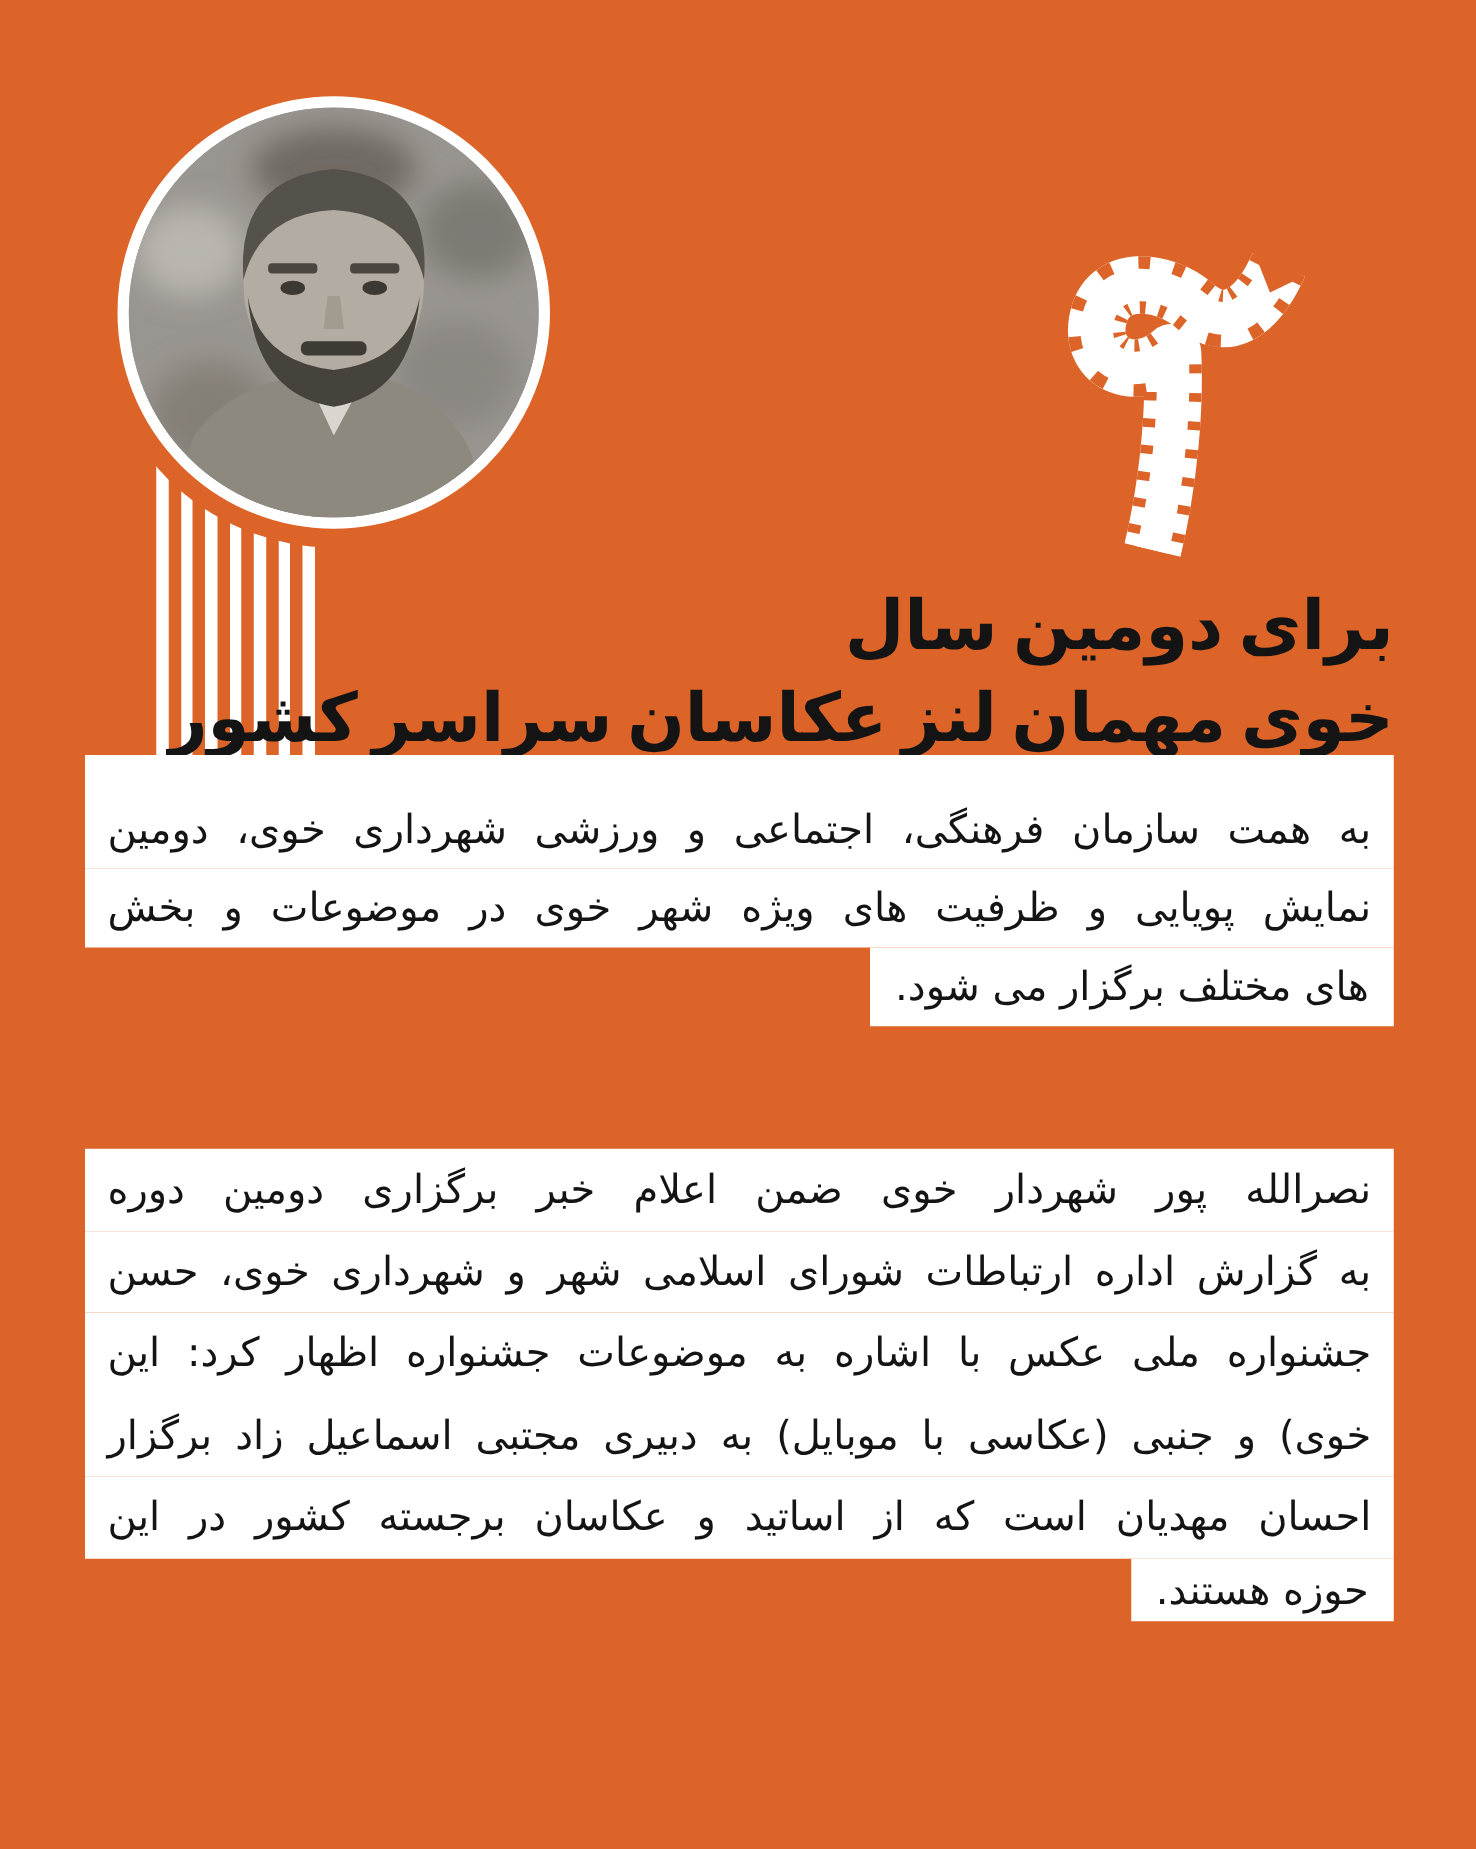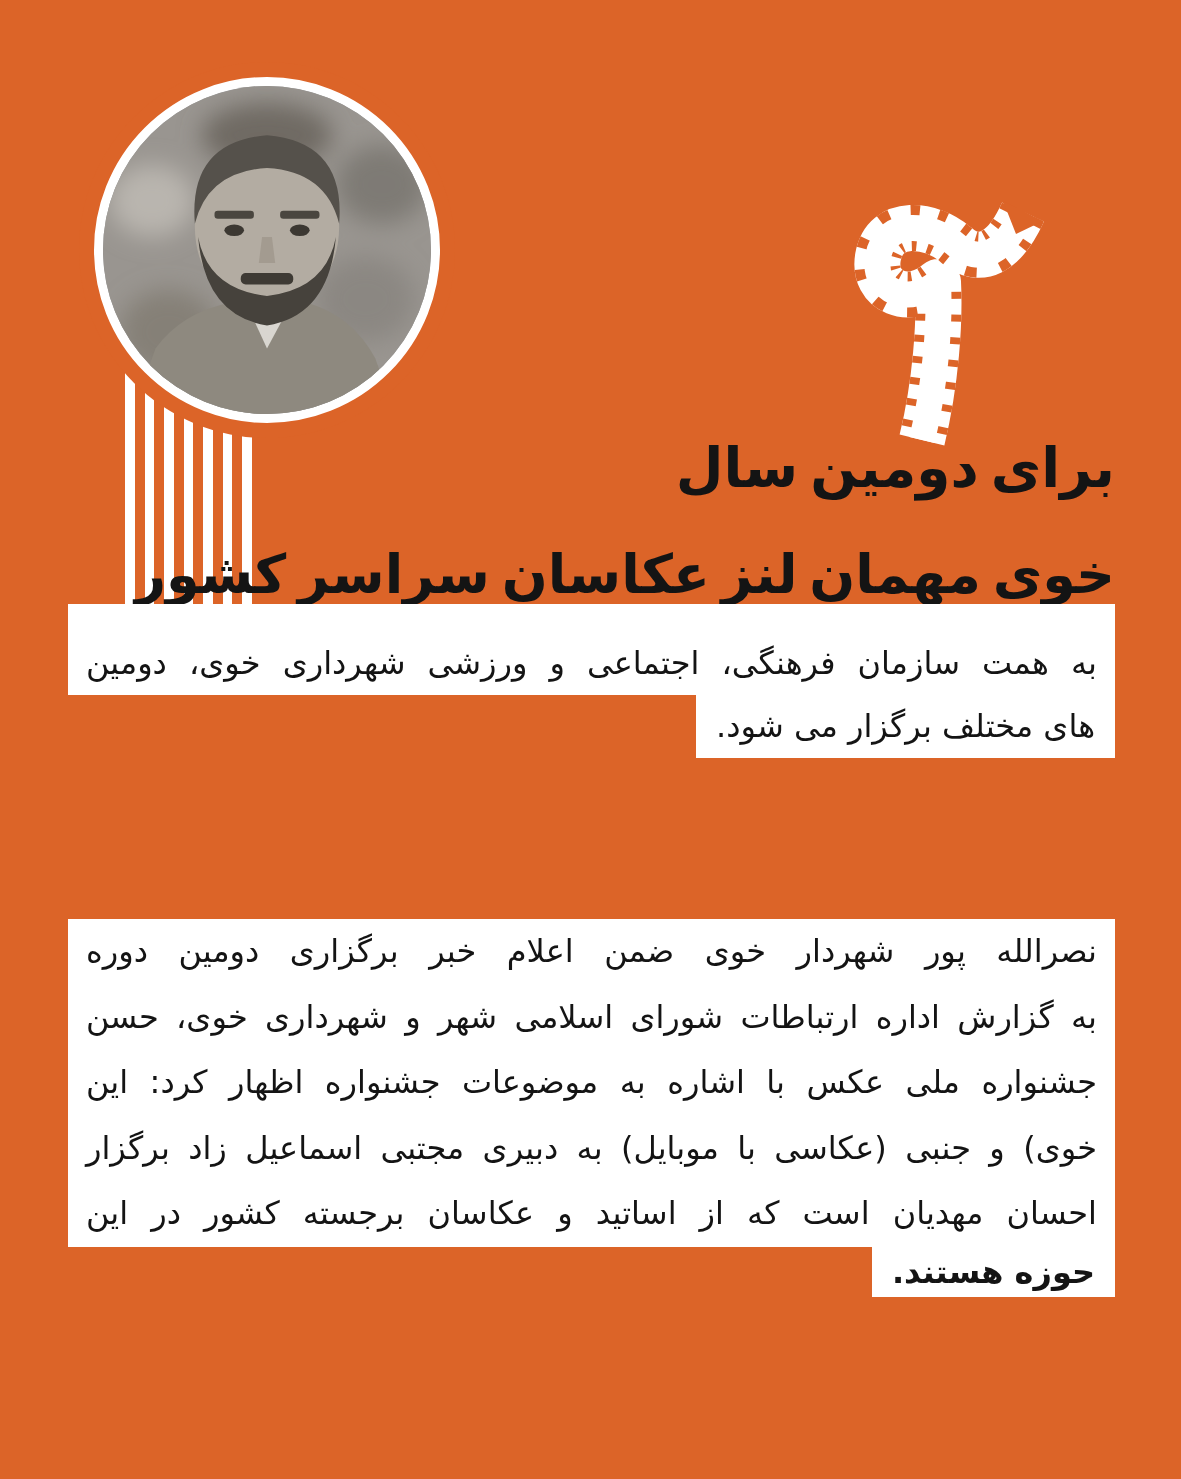--- a/index.html
+++ b/index.html
@@ -44,21 +44,21 @@
 
   
   .hl{
     position:absolute;right:66px;margin:0;
     color:#141414;
     font-weight:bold;
     white-space:nowrap;
     word-spacing:-7px;
     z-index:2;
   }
-  .hl1{top:436px;font-size:55px;line-height:64px;}
+  .hl1{top:468px;font-size:55px;line-height:64px;}
   .hl2{top:540px;font-size:54px;line-height:70px;}
 
   
   .para{
     position:absolute;right:66px;width:1047px;
     color:#141414;
     z-index:2;
   }
   .p1{top:604px;}
   .p2{top:919px;}
@@ -74,21 +74,21 @@
     overflow:hidden;
   }
   .p2 .pline{height:65.5px;line-height:65.5px;}
   .pline--last{
     width:-moz-fit-content;width:fit-content;
     max-width:100%;
     text-align:right;
     text-align-last:auto;
     padding:0 20px;
   }
-  .p2 .pline--last{height:50px;line-height:50px;font-weight:bold;}
+  .p2 .pline--last{height:50px;line-height:50px;}
 </style>
 </head>
 <body>
 
 <div class="poster">
 
   <div class="portrait">
     <svg viewBox="0 0 200 200" preserveAspectRatio="xMidYMid slice">
       <defs>
         <filter id="blur1" x="-30%" y="-30%" width="160%" height="160%">
@@ -147,20 +147,21 @@
       <polygon points="203,39 163,19 176,52" fill="#DC6428"></polygon>
     </svg>
   </div>
 
   <h1 class="hl hl1">برای دومین سال</h1>
   <h1 class="hl hl2">خوی مهمان لنز عکاسان سراسر کشور</h1>
 
   <div class="para p1">
     <div class="spacer"></div>
     <div class="pline">به همت سازمان فرهنگی، اجتماعی و ورزشی شهرداری خوی، دومین</div>
+    <div class="pline">نمایش پویایی و ظرفیت های ویژه شهر خوی در موضوعات و بخش</div>
     <div class="pline pline--last">های مختلف برگزار می شود.</div>
   </div>
 
   <div class="para p2">
     <div class="pline">نصرالله پور شهردار خوی ضمن اعلام خبر برگزاری دومین دوره</div>
     <div class="pline">به گزارش اداره ارتباطات شورای اسلامی شهر و شهرداری خوی، حسن</div>
     <div class="pline">جشنواره ملی عکس با اشاره به موضوعات جشنواره اظهار کرد: این</div>
     <div class="pline">خوی) و جنبی (عکاسی با موبایل) به دبیری مجتبی اسماعیل زاد برگزار</div>
     <div class="pline">احسان مهدیان است که از اساتید و عکاسان برجسته کشور در این</div>
     <div class="pline pline--last">حوزه هستند.</div>

